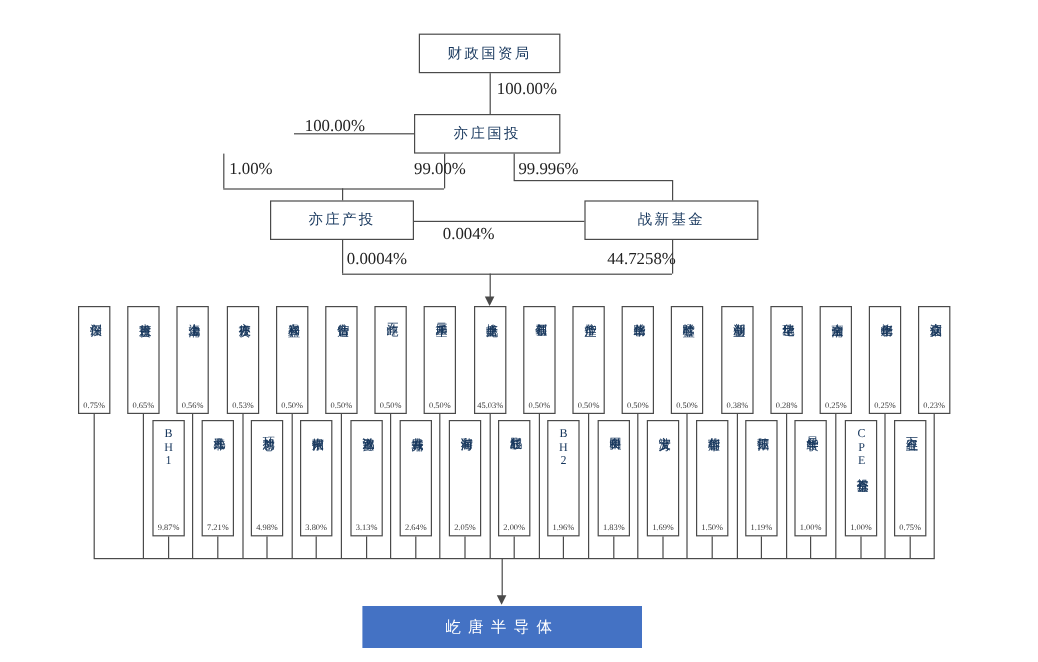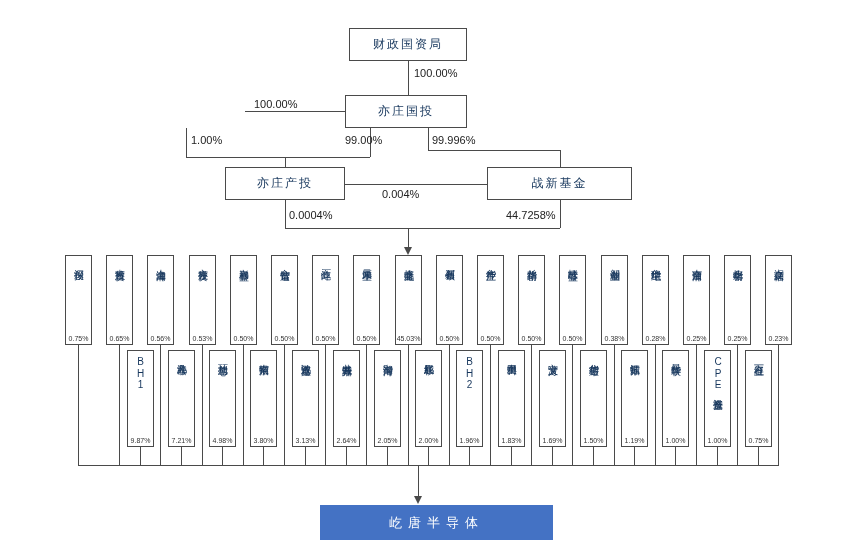--- a/index.html
+++ b/index.html
@@ -1,28 +1,28 @@
 <!DOCTYPE html>
 <html><head>
 <meta charset="utf-8">
 <style>
   html,body { margin:0; padding:0; background:#fff; }
   #canvas {
     position:relative; width:865px; height:552px; background:#fff;
-    font-family:Liberation Sans, sans-serif;
+    font-family:Liberation Serif, serif;
     overflow:hidden;
   }
   .node {
     position:absolute; border:1px solid #4a4a4a; background:#fff;
     display:flex; align-items:center; justify-content:center;
     font-size:12px; letter-spacing:2px; color:#16365c; box-sizing:border-box;
   }
   .vl { position:absolute; width:1px; background:#4a4a4a; display:block; }
   .hl { position:absolute; height:1px; background:#4a4a4a; display:block; }
-  .lb { position:absolute; font-size:11px; color:#222; letter-spacing:0; white-space:nowrap; }
+  .lb { position:absolute; font-size:14px; color:#222; letter-spacing:0; white-space:nowrap; }
   .arrow {
     position:absolute; width:0; height:0;
     border-left:4px solid transparent; border-right:4px solid transparent;
     border-top:8px solid #4a4a4a;
   }
   .sh {
     position:absolute; width:27px; border:1px solid #4a4a4a; background:#fff;
     box-sizing:border-box;
   }
   .sht { top:255px; height:90px; }
@@ -30,21 +30,21 @@
   .sh-name {
     position:absolute; top:5px; left:50%; transform:translateX(-50%);
     writing-mode:vertical-rl; text-orientation:upright;
     font-size:10px; letter-spacing:0.5px; color:#16365c; white-space:nowrap;
   }
   .sh-pct {
     position:absolute; bottom:2px; left:0; width:100%; text-align:center;
     font-size:7px; color:#333;
   }
   #company {
-    position:absolute; left:320px; top:505px; width:233px; height:35px;
+    position:absolute; left:302px; top:505px; width:233px; height:35px;
     background:#4472c4; color:#fff; display:flex; align-items:center; justify-content:center;
     font-size:13px; letter-spacing:6px;
   }
 </style>
 </head>
 <body>
 
 <div id="canvas">
 
   <div class="node" style="left:349px;top:28px;width:118px;height:33px">财政国资局</div>
@@ -70,21 +70,21 @@
   <i class="vl" style="left:560px;top:200px;height:28px"></i>
   <i class="hl" style="left:285px;top:228px;width:275px"></i>
   <i class="vl" style="left:408px;top:228px;height:22px"></i>
   <i class="arrow" style="left:404px;top:247px"></i>
 
   <span class="lb" style="left:414px;top:67px">100.00%</span>
   <span class="lb" style="left:254px;top:98px">100.00%</span>
   <span class="lb" style="left:191px;top:134px">1.00%</span>
   <span class="lb" style="left:345px;top:134px">99.00%</span>
   <span class="lb" style="left:432px;top:134px">99.996%</span>
-  <span class="lb" style="left:382px;top:188px">0.004%</span>
+  <span class="lb" style="left:369px;top:188px">0.004%</span>
   <span class="lb" style="left:289px;top:209px">0.0004%</span>
   <span class="lb" style="left:506px;top:209px">44.7258%</span>
 
   <div class="sh sht" style="left:65px">
       <span class="sh-name">深创投</span>
       <span class="sh-pct">0.75%</span>
     </div>
   <div class="sh sht" style="left:106px">
       <span class="sh-name">吉慧投资</span>
       <span class="sh-pct">0.65%</span>

